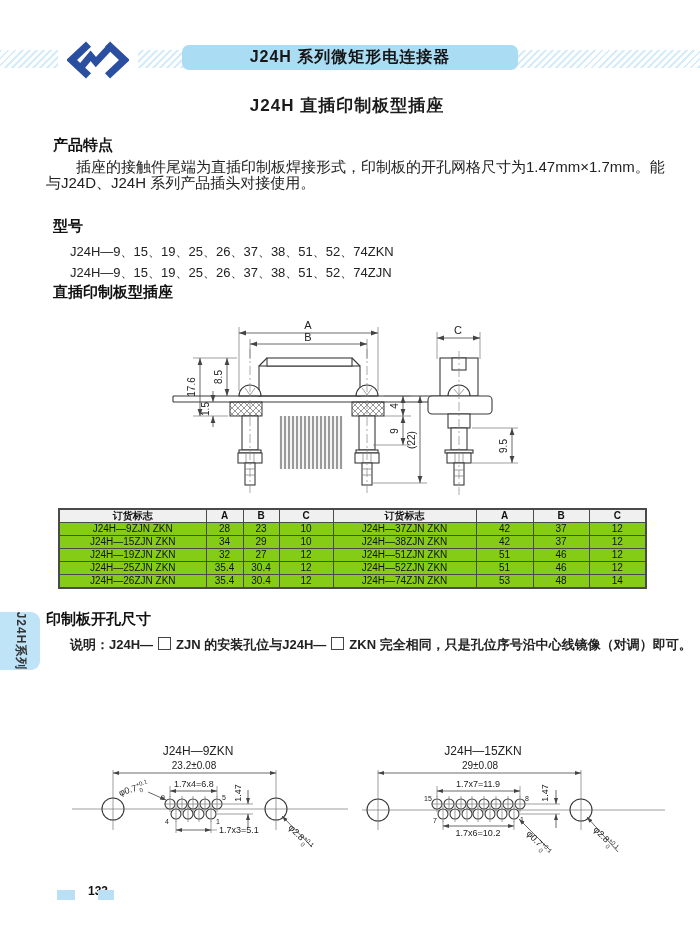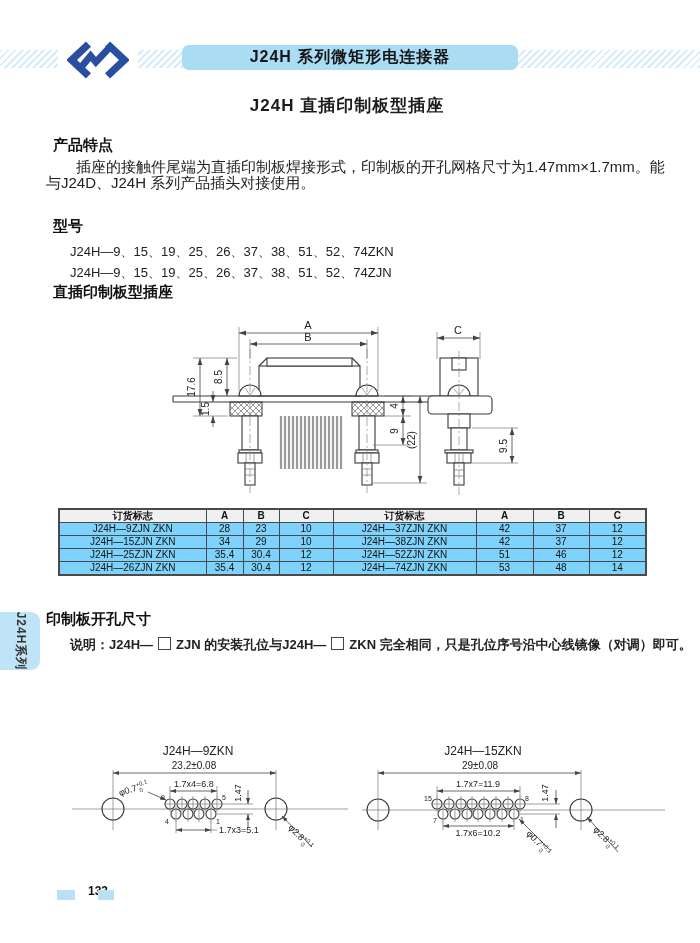--- a/index.html
+++ b/index.html
@@ -15,21 +15,21 @@
   .logo-box{top:39px;left:58px;width:80px;height:42px;background:#ffffff;
     display:flex;align-items:center;justify-content:center;}
   .banner{top:45px;left:182px;width:336px;height:25px;background:#aadcf4;border-radius:7px;
     text-align:center;line-height:23px;font-weight:bold;font-size:16px;color:#161616;letter-spacing:1px;}
   .page-title{top:94px;left:0;width:632px;text-align:center;font-size:17px;font-weight:bold;letter-spacing:1px;padding-left:31px;}
   
   .h-sec{font-size:15px;font-weight:bold;color:#111;}
   .features-body{top:159px;left:46px;width:622px;font-size:15px;line-height:16px;text-indent:2em;color:#222;}
   .model-line{left:70px;font-size:13px;color:#222;}
   
-  table.dim{border-collapse:collapse;table-layout:fixed;background:#7dd3fc;}
+  table.dim{border-collapse:collapse;table-layout:fixed;background:#84cc16;}
   table.dim th,table.dim td{border:1px solid #4a4a4a;font-size:10px;text-align:center;
     padding:0;height:12px;line-height:12px;overflow:hidden;white-space:nowrap;color:#111;}
   table.dim th{background:#f0f0f0;font-weight:bold;}
   table.dim{border:2px solid #4a4a4a;}
   
   .pcb-note{top:636px;left:70px;font-size:13px;color:#222;font-weight:bold;}
   .note-box{display:inline-block;width:11px;height:11px;border:1px solid #444;margin:0 5px;vertical-align:-1px;background:#fff;}
   
   .side-tab{top:612px;left:0;width:40px;height:58px;background:#bfe3f7;border-radius:0 9px 9px 0;}
   .side-tab span{position:absolute;left:50%;top:50%;transform:translate(-50%,-50%) rotate(90deg);
@@ -254,20 +254,30 @@
     <td>J24H—15ZJN ZKN</td>
     <td>34</td>
     <td>29</td>
     <td>10</td>
     <td>J24H—38ZJN ZKN</td>
     <td>42</td>
     <td>37</td>
     <td>12</td>
   </tr>
   <tr>
+    <td>J24H—19ZJN ZKN</td>
+    <td>32</td>
+    <td>27</td>
+    <td>12</td>
+    <td>J24H—51ZJN ZKN</td>
+    <td>51</td>
+    <td>46</td>
+    <td>12</td>
+  </tr>
+  <tr>
     <td>J24H—25ZJN ZKN</td>
     <td>35.4</td>
     <td>30.4</td>
     <td>12</td>
     <td>J24H—52ZJN ZKN</td>
     <td>51</td>
     <td>46</td>
     <td>12</td>
   </tr>
   <tr>

